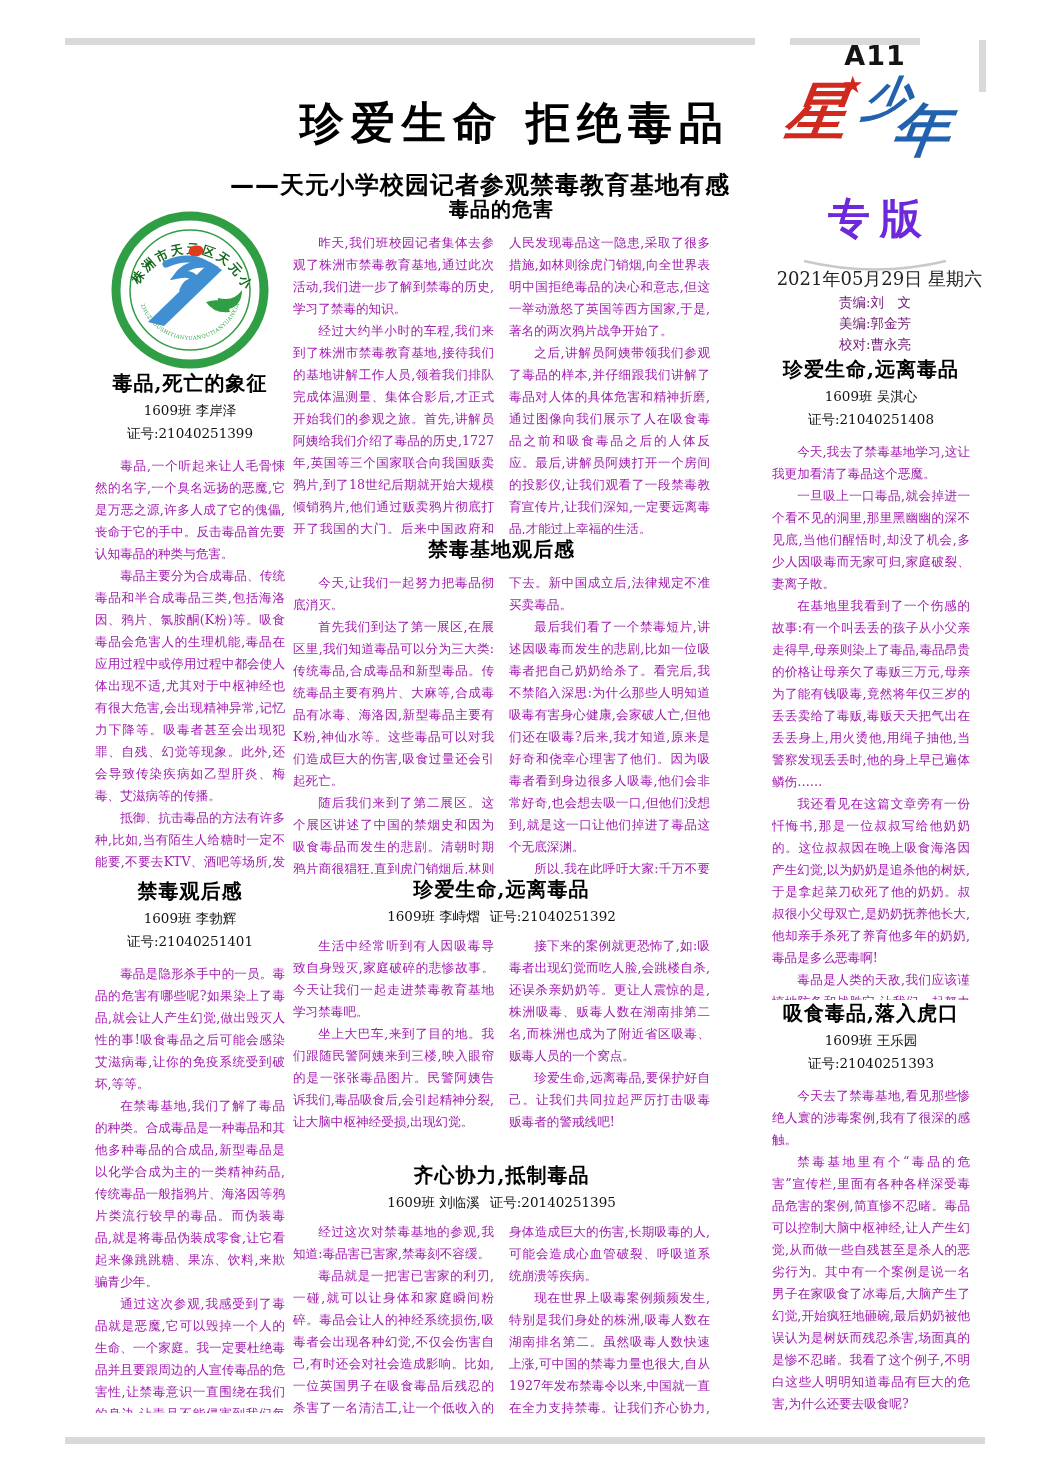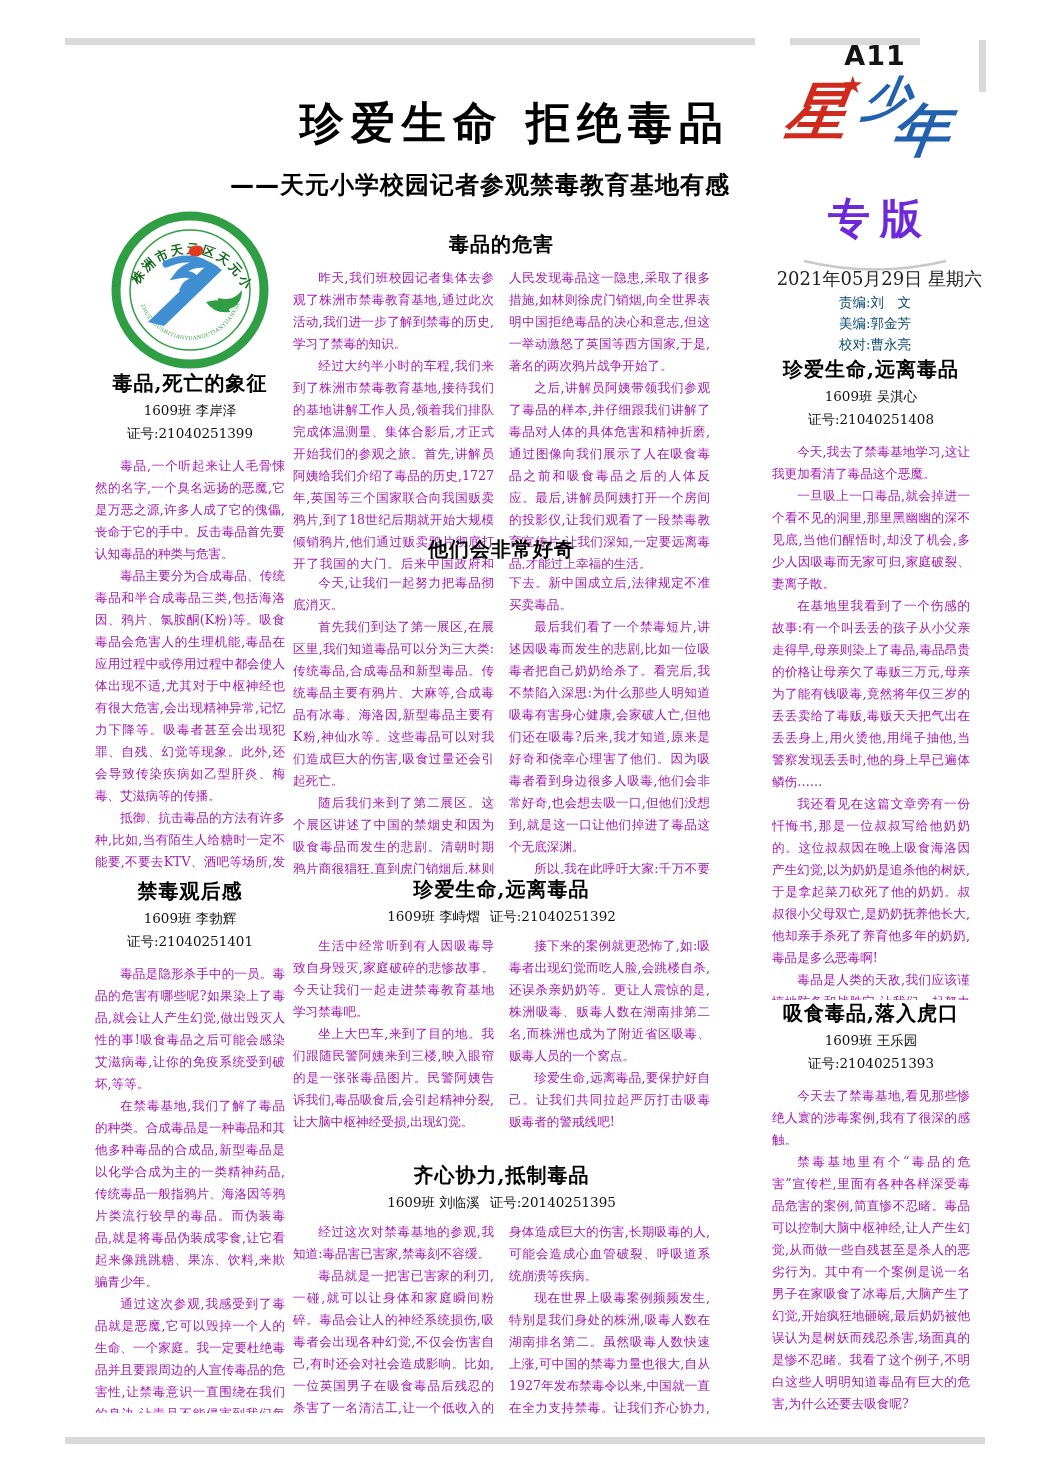--- a/index.html
+++ b/index.html
@@ -22,37 +22,37 @@
   .masthead { position:absolute; left:768px; top:40px; width:214px; text-align:center; }
   .page-label { font-family:"DejaVu Sans","Liberation Sans",sans-serif; font-size:27px; font-weight:700; letter-spacing:1px; }
   .paper-logo { position:relative; height:96px; margin-top:4px;
     font-family:"DejaVu Sans","Liberation Sans",sans-serif; font-style:italic; font-weight:900; }
   .logo-xing { position:absolute; left:18px; top:6px; font-size:62px; line-height:1; color:#cf2a1d; transform:skewX(-8deg); }
   .logo-star { position:absolute; left:74px; top:-4px; font-size:24px; color:#cf2a1d; font-style:normal; }
   .logo-shao { position:absolute; left:96px; top:0px; font-size:46px; line-height:1; color:#2261ae; transform:skewX(-10deg); }
   .logo-nian { position:absolute; left:124px; top:26px; font-size:58px; line-height:1; color:#2261ae; transform:skewX(-8deg); }
   .edition { font-size:42px; font-weight:700; color:#6d28d9; letter-spacing:10px; margin-top:20px; text-indent:10px; }
   .date-line { font-size:18px; margin-top:20px; color:#222;text-align:right; }
-  .staff-line { font-size:13.5px; margin-top:3px; color:#0c4a6e; }
+  .staff-line { font-size:13.5px; margin-top:3px; color:#701a75; }
 
   
   .school-logo { position:absolute; left:105px; top:210px; width:170px; text-align:center; }
 
   
   .article { position:absolute; overflow:hidden; }
   .article h2 { font-size:20px; font-weight:600; text-align:center; letter-spacing:1px; color:#000; }
   .byline, .cert { font-size:13.5px; text-align:center; margin-top:5px; color:#111; }
   .byline .sep { display:inline-block; width:10px; }
   .body { margin-top:12px; }
   .body p { font-size:12.6px; line-height:22px; text-align:justify; text-indent:2em; color:#a21caf; }
   .cols .body { columns:2; column-gap:15px; margin-top:9px; }
 
   .a-left-top    { left:95px;  top:370px;  width:190px; height:505px; }
   .a-left-bot    { left:95px;  top:878px;  width:190px; height:535px; }
-  .a-mid-1       { left:293px; top:196px;  width:417px; height:338px;margin-top:35px; }
+  .a-mid-1       { left:293px; top:196px;  width:417px; height:338px; }
   .a-mid-2       { left:293px; top:536px;  width:417px; height:338px; }
   .a-mid-3       { left:293px; top:876px;  width:417px; height:282px; }
   .a-mid-4       { left:293px; top:1162px; width:417px; height:255px; }
   .a-right-top   { left:772px; top:356px;  width:198px; height:644px; }
   .a-right-bot   { left:772px; top:1000px; width:198px; height:418px; }
 </style>
 </head>
 <body>
 
 <div class="page">
@@ -133,21 +133,21 @@
   <section class="article cols a-mid-1">
     <h2>毒品的危害</h2>
     <div class="body">
       <p>昨天,我们班校园记者集体去参观了株洲市禁毒教育基地,通过此次活动,我们进一步了解到禁毒的历史,学习了禁毒的知识。</p>
       <p>经过大约半小时的车程,我们来到了株洲市禁毒教育基地,接待我们的基地讲解工作人员,领着我们排队完成体温测量、集体合影后,才正式开始我们的参观之旅。首先,讲解员阿姨给我们介绍了毒品的历史,1727年,英国等三个国家联合向我国贩卖鸦片,到了18世纪后期就开始大规模倾销鸦片,他们通过贩卖鸦片彻底打开了我国的大门。后来中国政府和人民发现毒品这一隐患,采取了很多措施,如林则徐虎门销烟,向全世界表明中国拒绝毒品的决心和意志,但这一举动激怒了英国等西方国家,于是,著名的两次鸦片战争开始了。</p>
       <p>之后,讲解员阿姨带领我们参观了毒品的样本,并仔细跟我们讲解了毒品对人体的具体危害和精神折磨,通过图像向我们展示了人在吸食毒品之前和吸食毒品之后的人体反应。最后,讲解员阿姨打开一个房间的投影仪,让我们观看了一段禁毒教育宣传片,让我们深知,一定要远离毒品,才能过上幸福的生活。</p>
     </div>
   </section>
 
   <section class="article cols a-mid-2">
-    <h2>他们会非常好奇</h2>
+    <h2>禁毒基地观后感</h2>
     <div class="body">
       <p>今天,让我们一起努力把毒品彻底消灭。</p>
       <p>首先我们到达了第一展区,在展区里,我们知道毒品可以分为三大类:传统毒品,合成毒品和新型毒品。传统毒品主要有鸦片、大麻等,合成毒品有冰毒、海洛因,新型毒品主要有K粉,神仙水等。这些毒品可以对我们造成巨大的伤害,吸食过量还会引起死亡。</p>
       <p>随后我们来到了第二展区。这个展区讲述了中国的禁烟史和因为吸食毒品而发生的悲剧。清朝时期鸦片商很猖狂,直到虎门销烟后,林则徐才把鸦片商那种猖狂的气焰打压下去。新中国成立后,法律规定不准买卖毒品。</p>
       <p>最后我们看了一个禁毒短片,讲述因吸毒而发生的悲剧,比如一位吸毒者把自己奶奶给杀了。看完后,我不禁陷入深思:为什么那些人明知道吸毒有害身心健康,会家破人亡,但他们还在吸毒?后来,我才知道,原来是好奇和侥幸心理害了他们。因为吸毒者看到身边很多人吸毒,他们会非常好奇,也会想去吸一口,但他们没想到,就是这一口让他们掉进了毒品这个无底深渊。</p>
       <p>所以,我在此呼吁大家:千万不要靠近毒品,吸毒能毁一生!</p>
     </div>
   </section>
 
   <section class="article cols a-mid-3">

